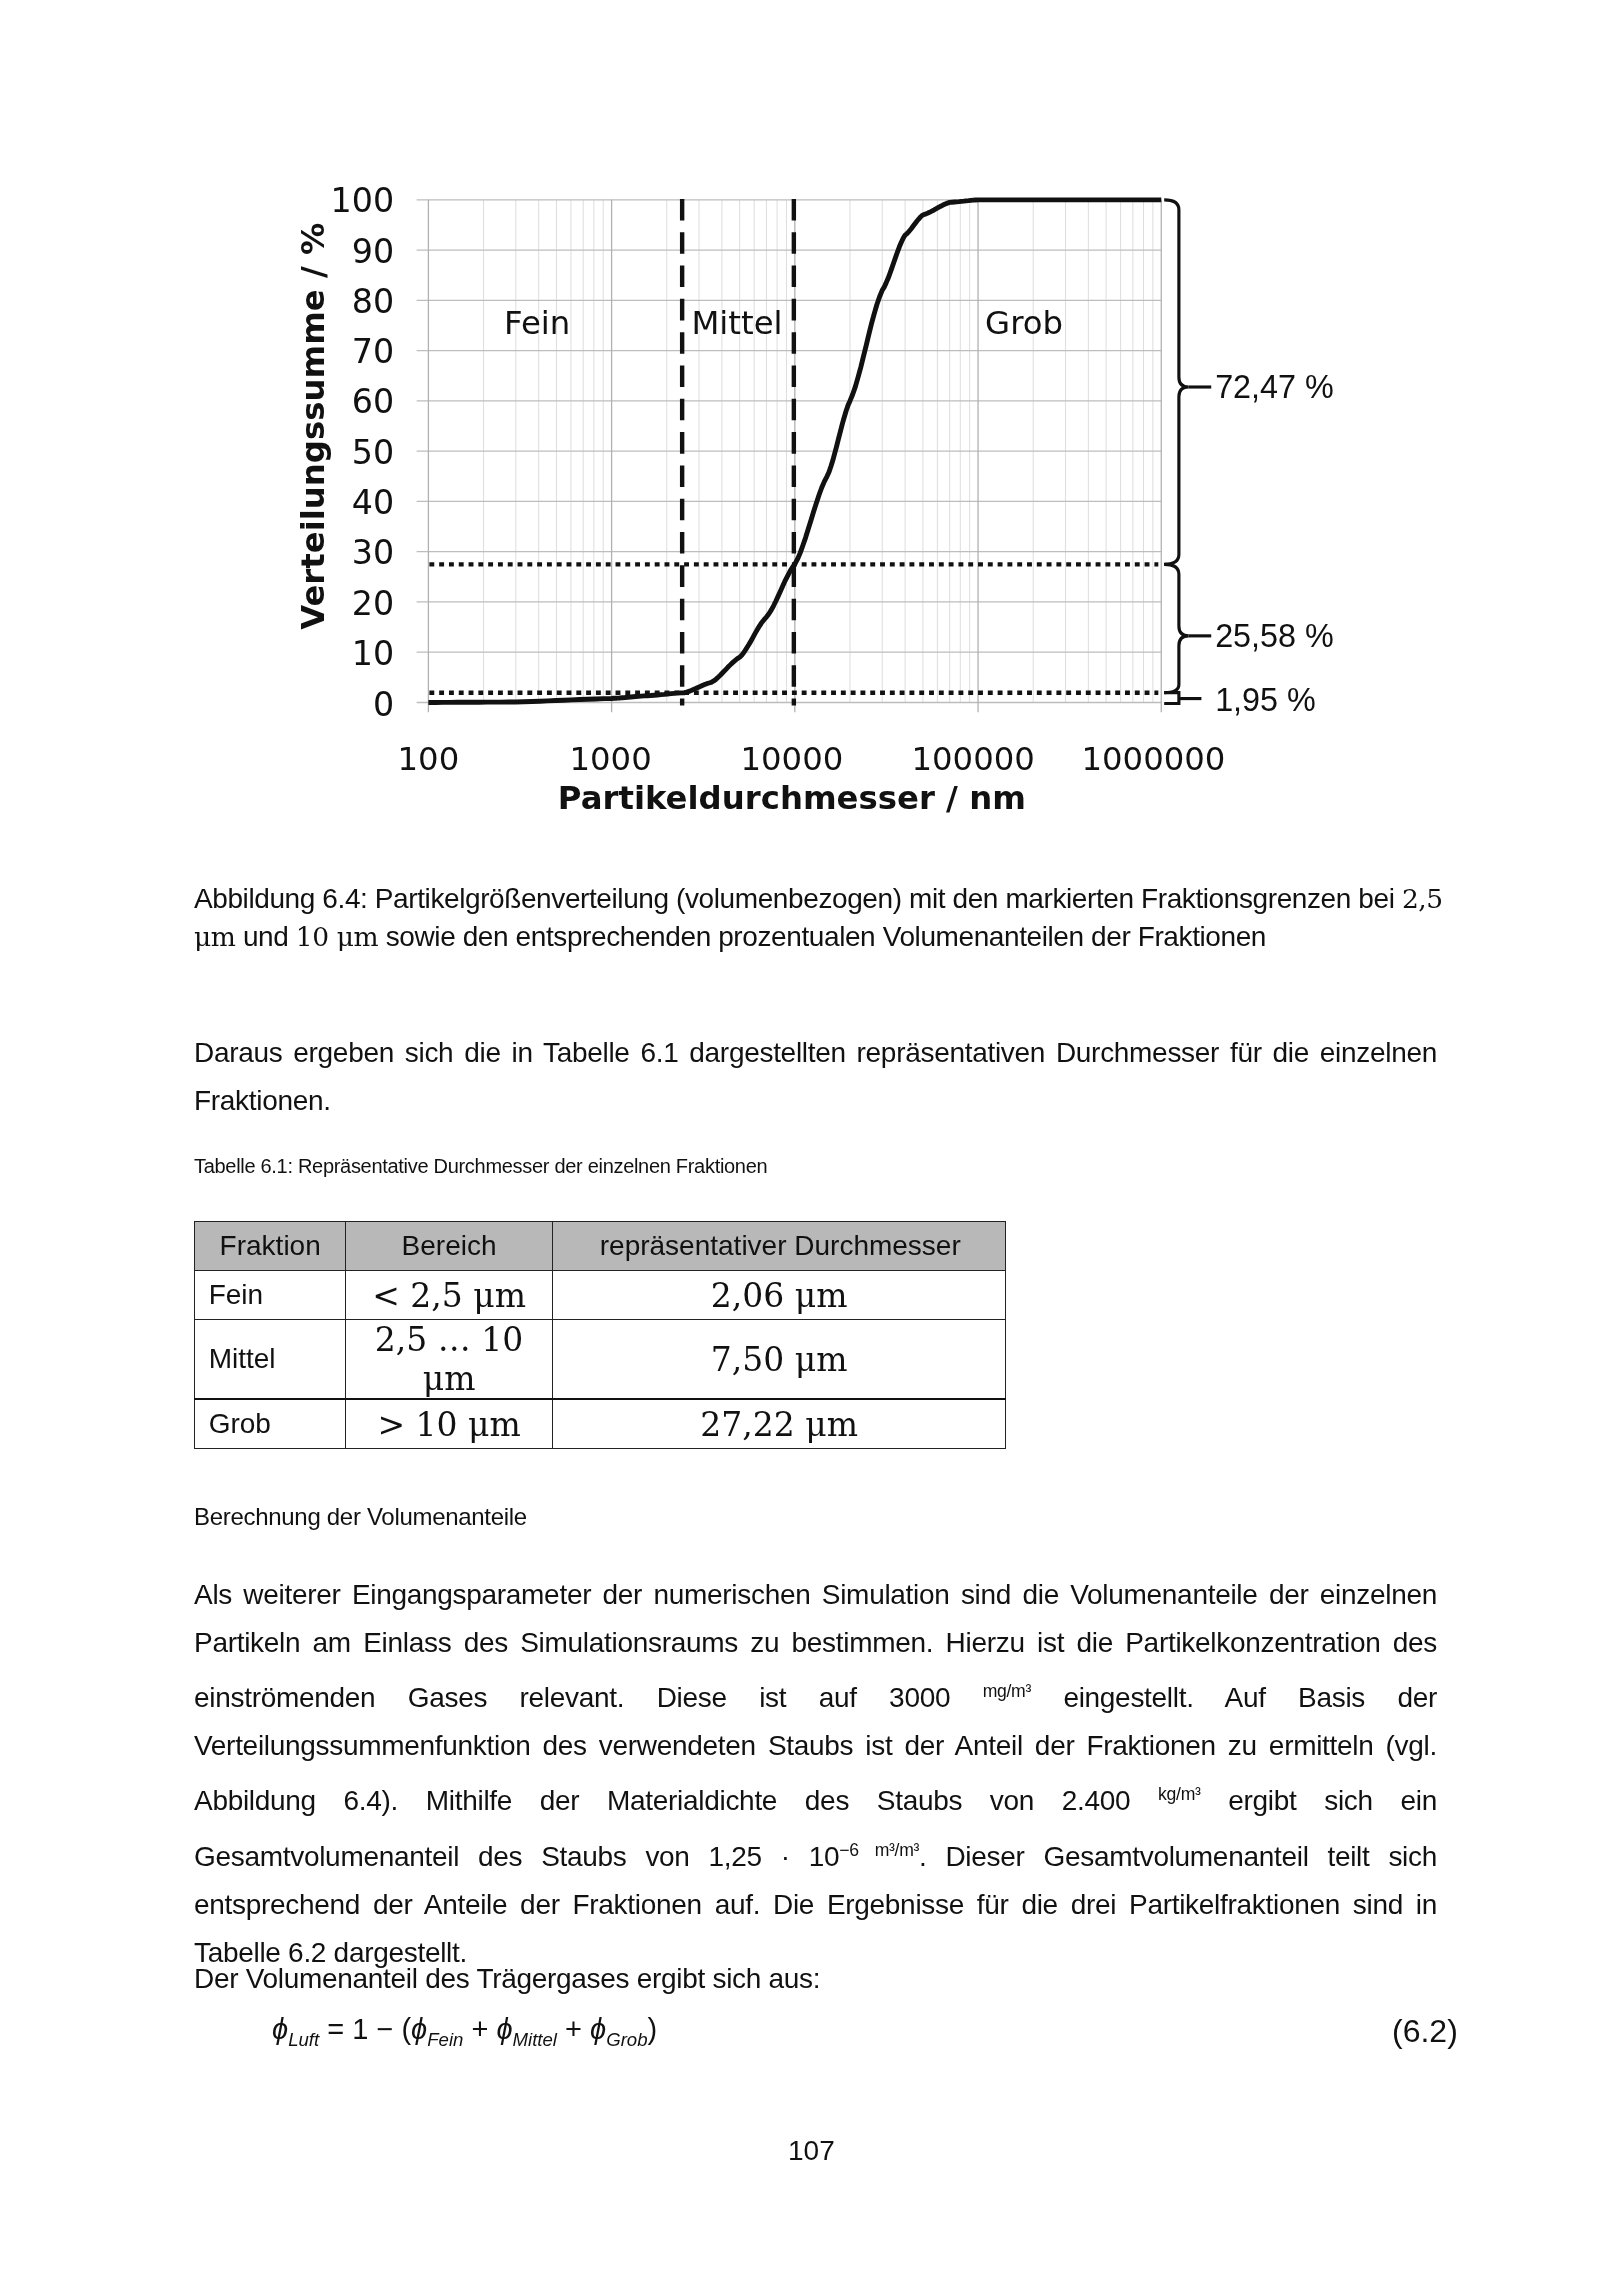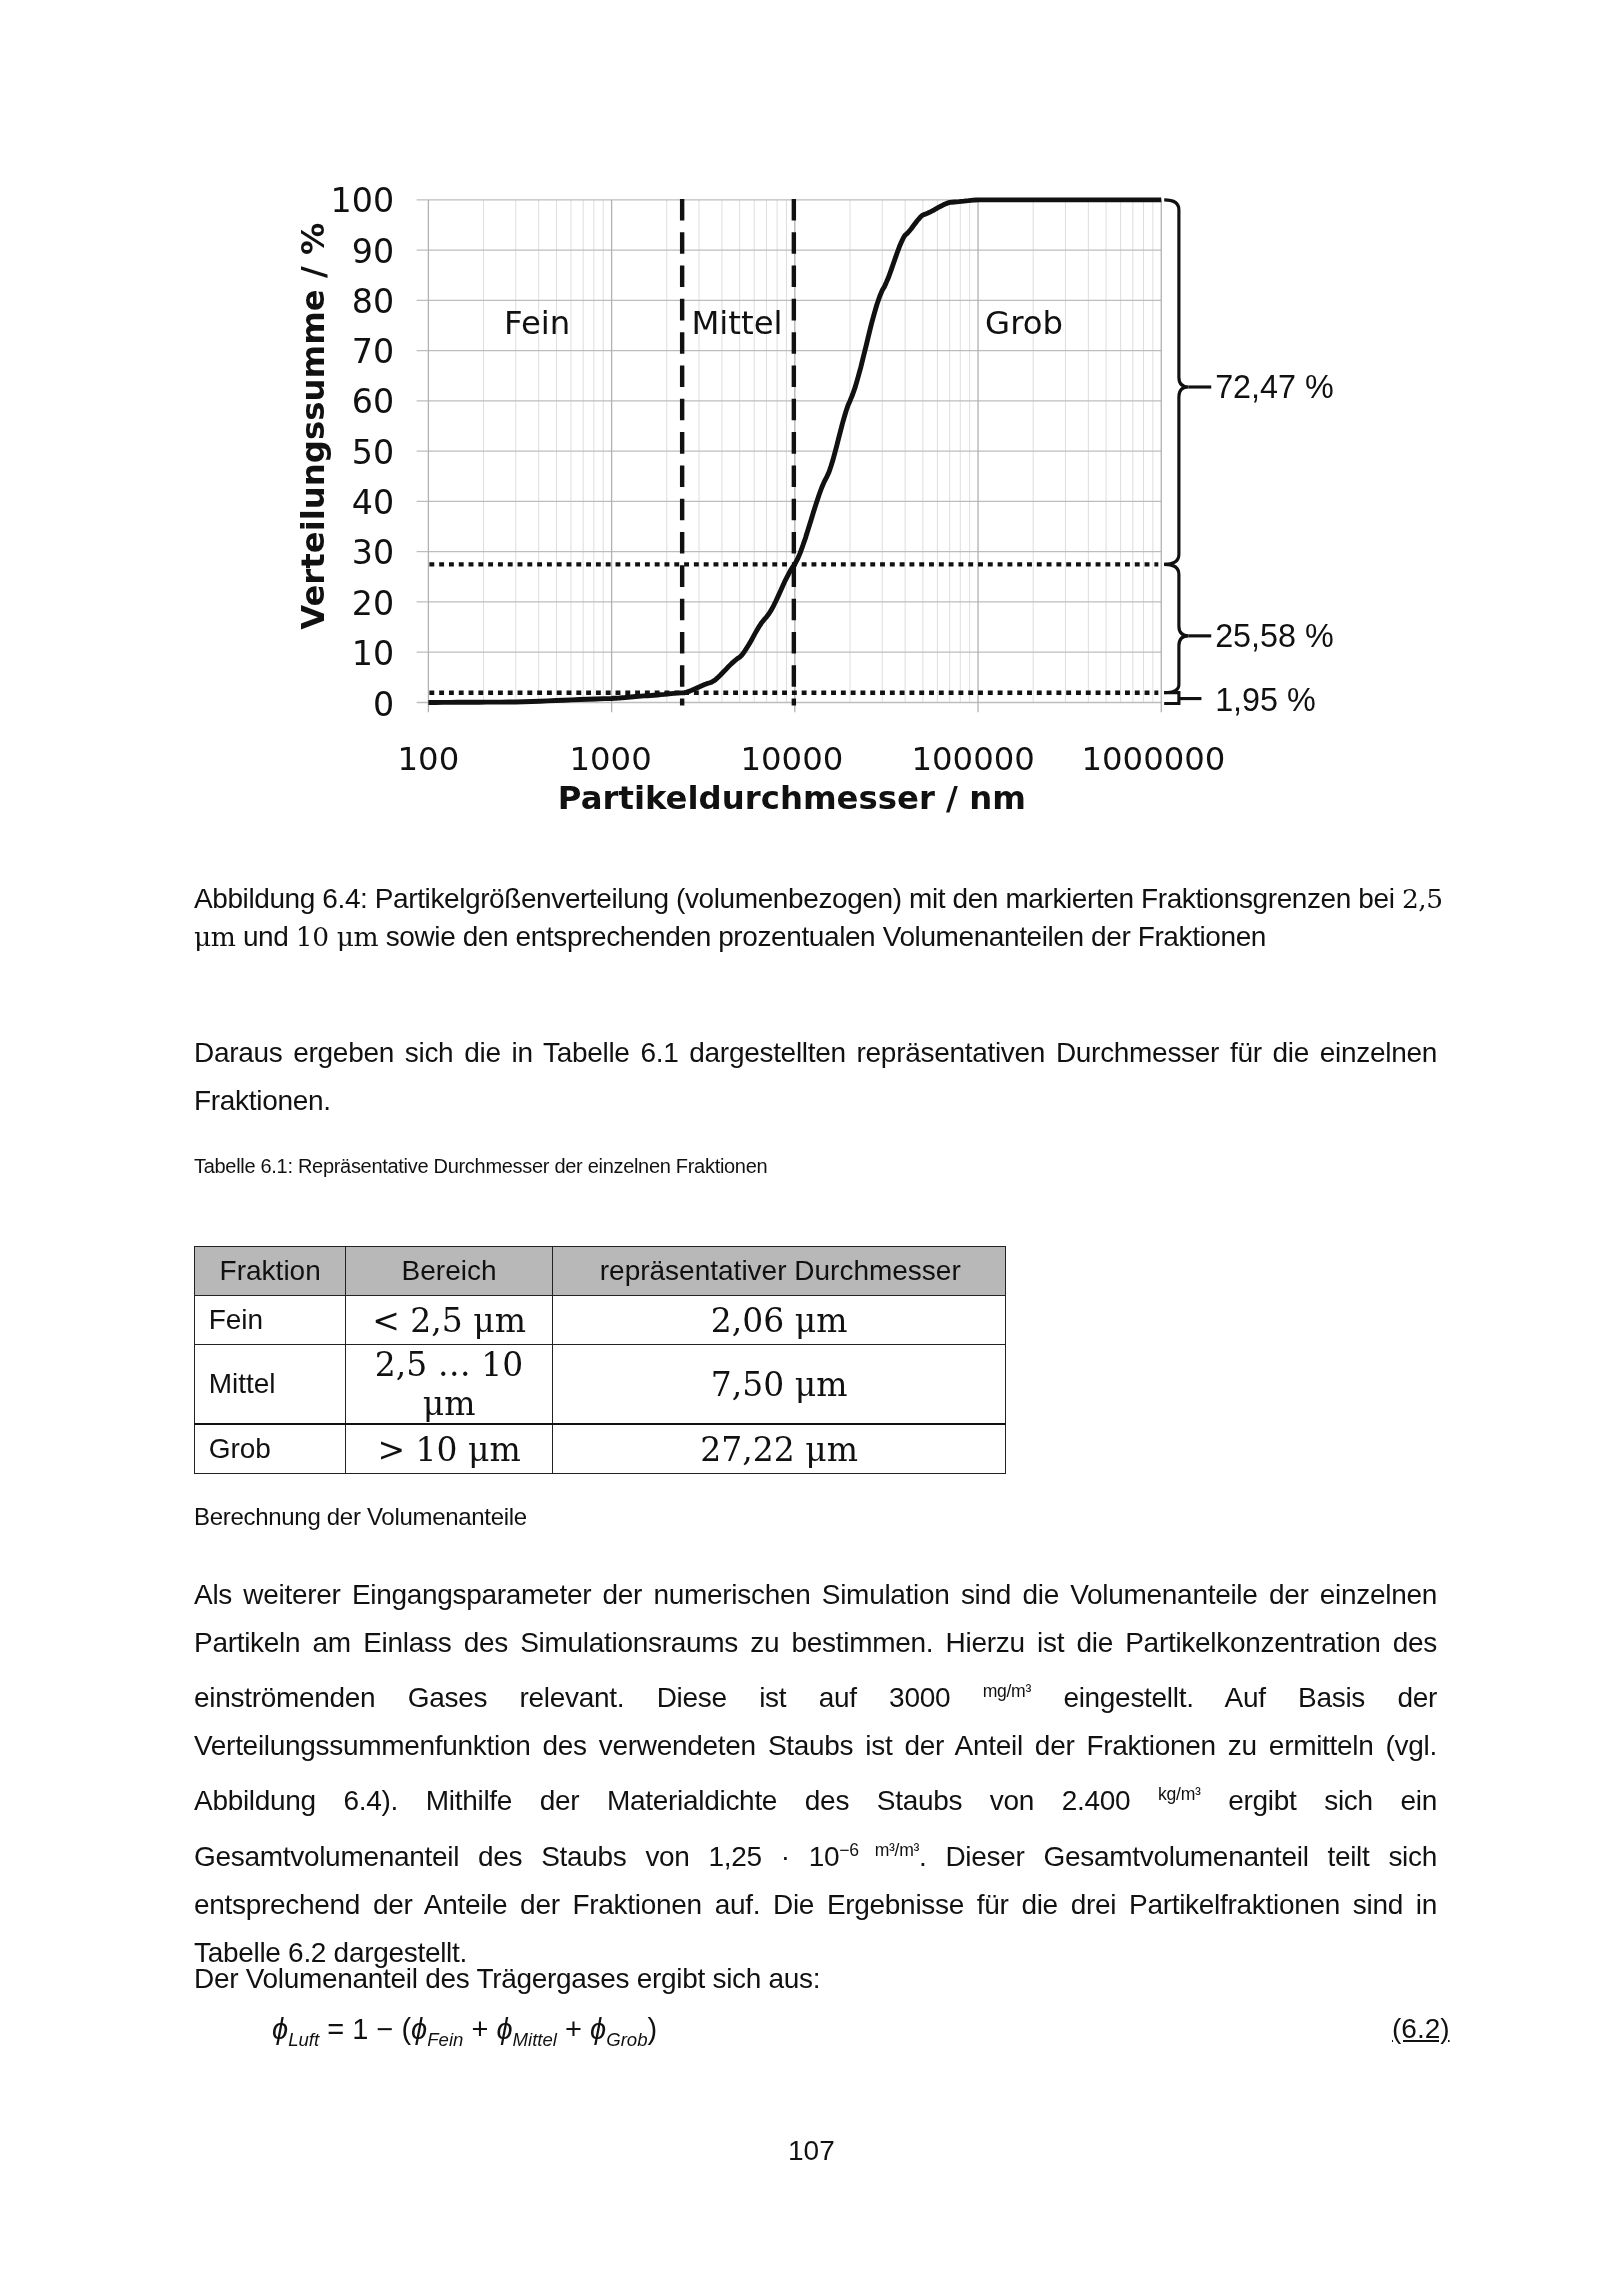--- a/index.html
+++ b/index.html
@@ -11,32 +11,32 @@
 
     #chart-svg { position: absolute; left: 0; top: 0; }
 
     .caption { left: 194px; top: 841px; width: 1255px; font-size: 28px; line-height: 38px; letter-spacing: -0.4px; margin-top: 39px; }
     .caption .math { font-family: "DejaVu Serif", serif; font-size: 26.5px; }
 
     .para { left: 194px; width: 1243px; font-size: 28px; line-height: 48px; text-align: justify; letter-spacing: -0.3px; }
 
     .table-caption { left: 194px; top: 1155px; font-size: 20px; letter-spacing: -0.3px; }
 
-    table.t61 { position: absolute; left: 194px; top: 1246px; border-collapse: collapse; font-size: 28px; }
+    table.t61 { position: absolute; left: 194px; top: 1221px; border-collapse: collapse; font-size: 28px; }
     table.t61 th, table.t61 td { border: 1.6px solid #222; height: 48px; padding: 0 13.7px; }
     table.t61 th { background: #b8b8b8; font-weight: normal; font-family: "Liberation Sans", sans-serif; }
     table.t61 td.frak { font-family: "Liberation Sans", sans-serif; text-align: left; }
     table.t61 td.val { font-family: "DejaVu Serif", serif; text-align: center; font-size: 33px; }
     table.t61 tr.last td { border-top: 2.9px solid #111; }
 
     .section { left: 194px; top: 1503px; font-size: 24px; font-weight: normal; letter-spacing: -0.3px; }
 
     .equation { left: 272px; top: 2013px; font-size: 29px; font-style: italic; }
     .equation sub { font-size: 18.6px; }
-    .eqnum { left: 1392px; top: 2013px; font-size: 28px; text-decoration: underline; }
+    .eqnum { left: 1392px; top: 2013px; font-size: 32px; }
     .pagenum { left: 788px; top: 2135px; font-size: 28px; text-align: center; }
     sup.unit { font-size: 17.6px; }
   </style>
 </head>
 <body>
 
 <svg id="chart-svg" width="1621" height="823" viewBox="0 0 1654 840">
 
   <g id="minor-grid" stroke="#dcdcdc" stroke-width="1">
       <line x1="493.2926091891645" y1="204" x2="493.2926091891645" y2="717"></line>

